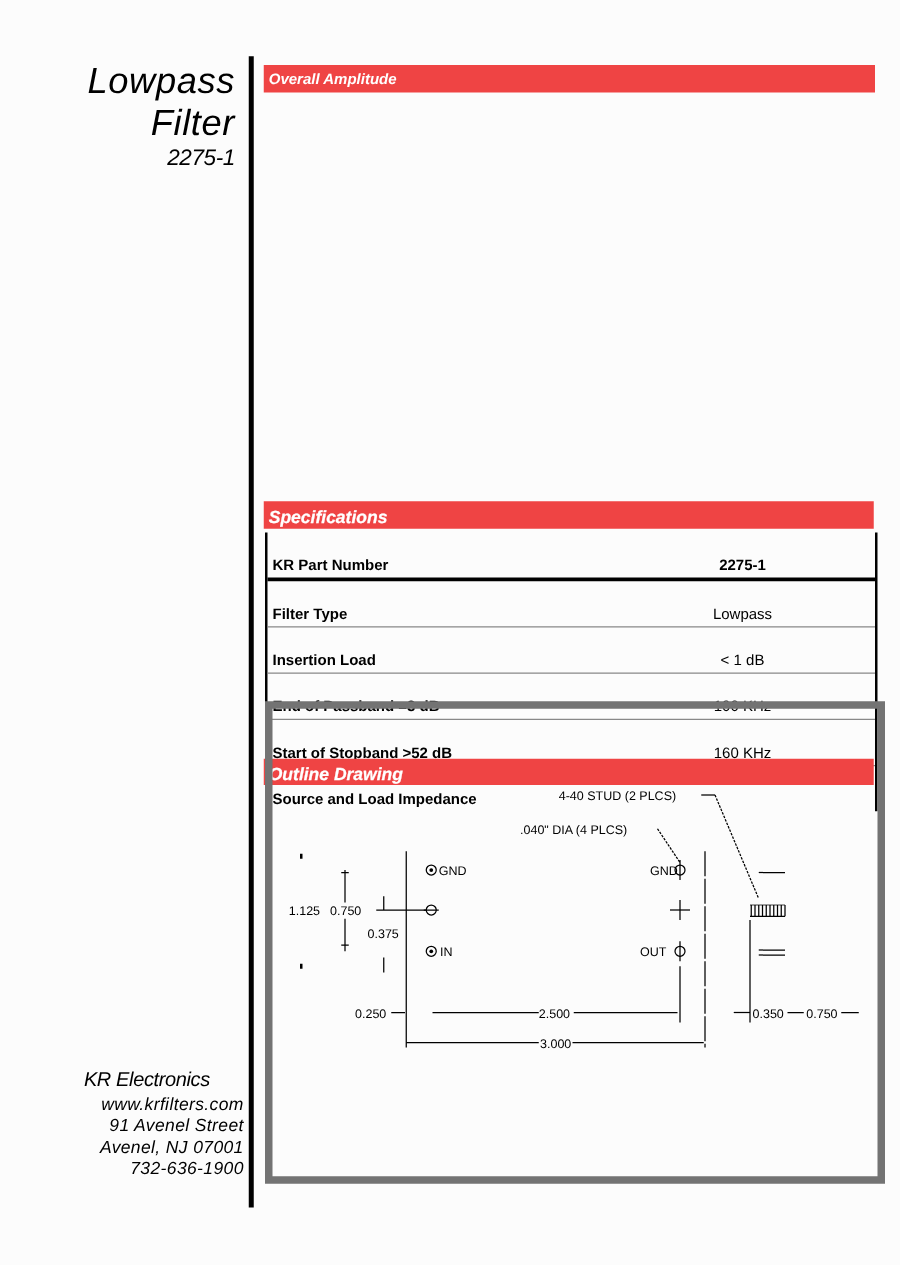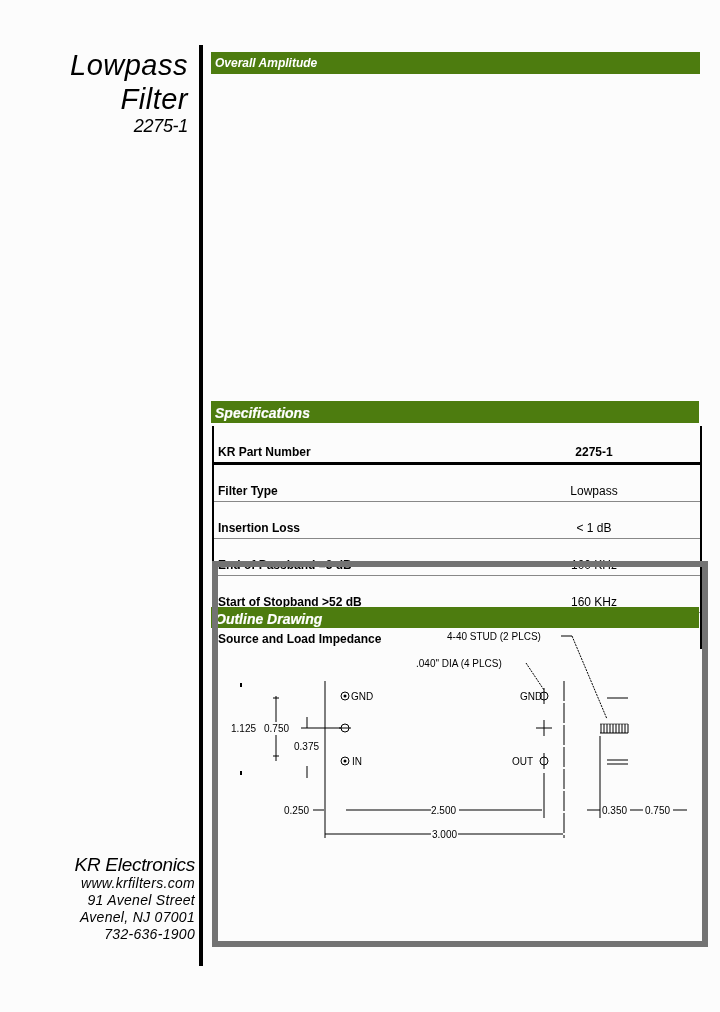--- a/index.html
+++ b/index.html
@@ -16,24 +16,24 @@
       left: 40px; width: 148px; top: 48px;
       text-align: right; font-style: italic;
     }
     .title-main { font-size: 29px; line-height: 34px; letter-spacing: 0.5px; }
     .title-model { font-size: 18px; line-height: 21px; margin-top: 12px; letter-spacing: -0.3px; }
     .divider { left: 199px; top: 45px; width: 4px; height: 921px; background: #000; }
     .footer-block {
       left: 40px; width: 155px; top: 855px;
       text-align: right; font-style: italic;
     }
-    .footer-company { font-size: 19px; line-height: 20px; letter-spacing: -0.3px; }
+    .footer-company { font-size: 16px; line-height: 20px; letter-spacing: -0.3px; text-align: center; }
     .footer-line { font-size: 14px; line-height: 17px; letter-spacing: 0.3px; }
     .section-bar {
-      left: 211px; background: #4d7c0f; color: #fff;
+      left: 211px; background: #ef4444; color: #fff;
       font-style: italic; font-weight: bold;
     }
     .bar-amp { top: 52px; width: 485px; height: 22px; font-size: 12px; line-height: 22px; padding-left: 4px; }
     .bar-spec { top: 401px; width: 484px; height: 22px; font-size: 14px; line-height: 24px; padding-left: 4px; font-weight: normal; }
     .bar-spec span, .bar-outline span { font-weight: bold; -webkit-text-stroke: 0.2px #fff; }
     .bar-outline { top: 565px; width: 484px; height: 21px; font-size: 14px; line-height: 24px; padding-left: 4px; margin-top: 42px; }
     .spec-table {
       left: 212px; top: 426px; width: 486px;
       border-left: 2px solid #000; border-right: 2px solid #000;
     }
@@ -70,21 +70,21 @@
 <div class="abs spec-table">
   <div class="spec-row head">
     <div class="spec-label">KR Part Number</div>
     <div class="spec-value">2275-1</div>
   </div>
   <div class="spec-row">
     <div class="spec-label">Filter Type</div>
     <div class="spec-value">Lowpass</div>
   </div>
   <div class="spec-row">
-    <div class="spec-label">Insertion Loss</div>
+    <div class="spec-label">Insertion Load</div>
     <div class="spec-value">&lt; 1 dB</div>
   </div>
   <div class="spec-row">
     <div class="spec-label">End of Passband  =3 dB</div>
     <div class="spec-value">100 KHz</div>
   </div>
   <div class="spec-row">
     <div class="spec-label">Start of Stopband &gt;52 dB</div>
     <div class="spec-value">160 KHz</div>
   </div>

